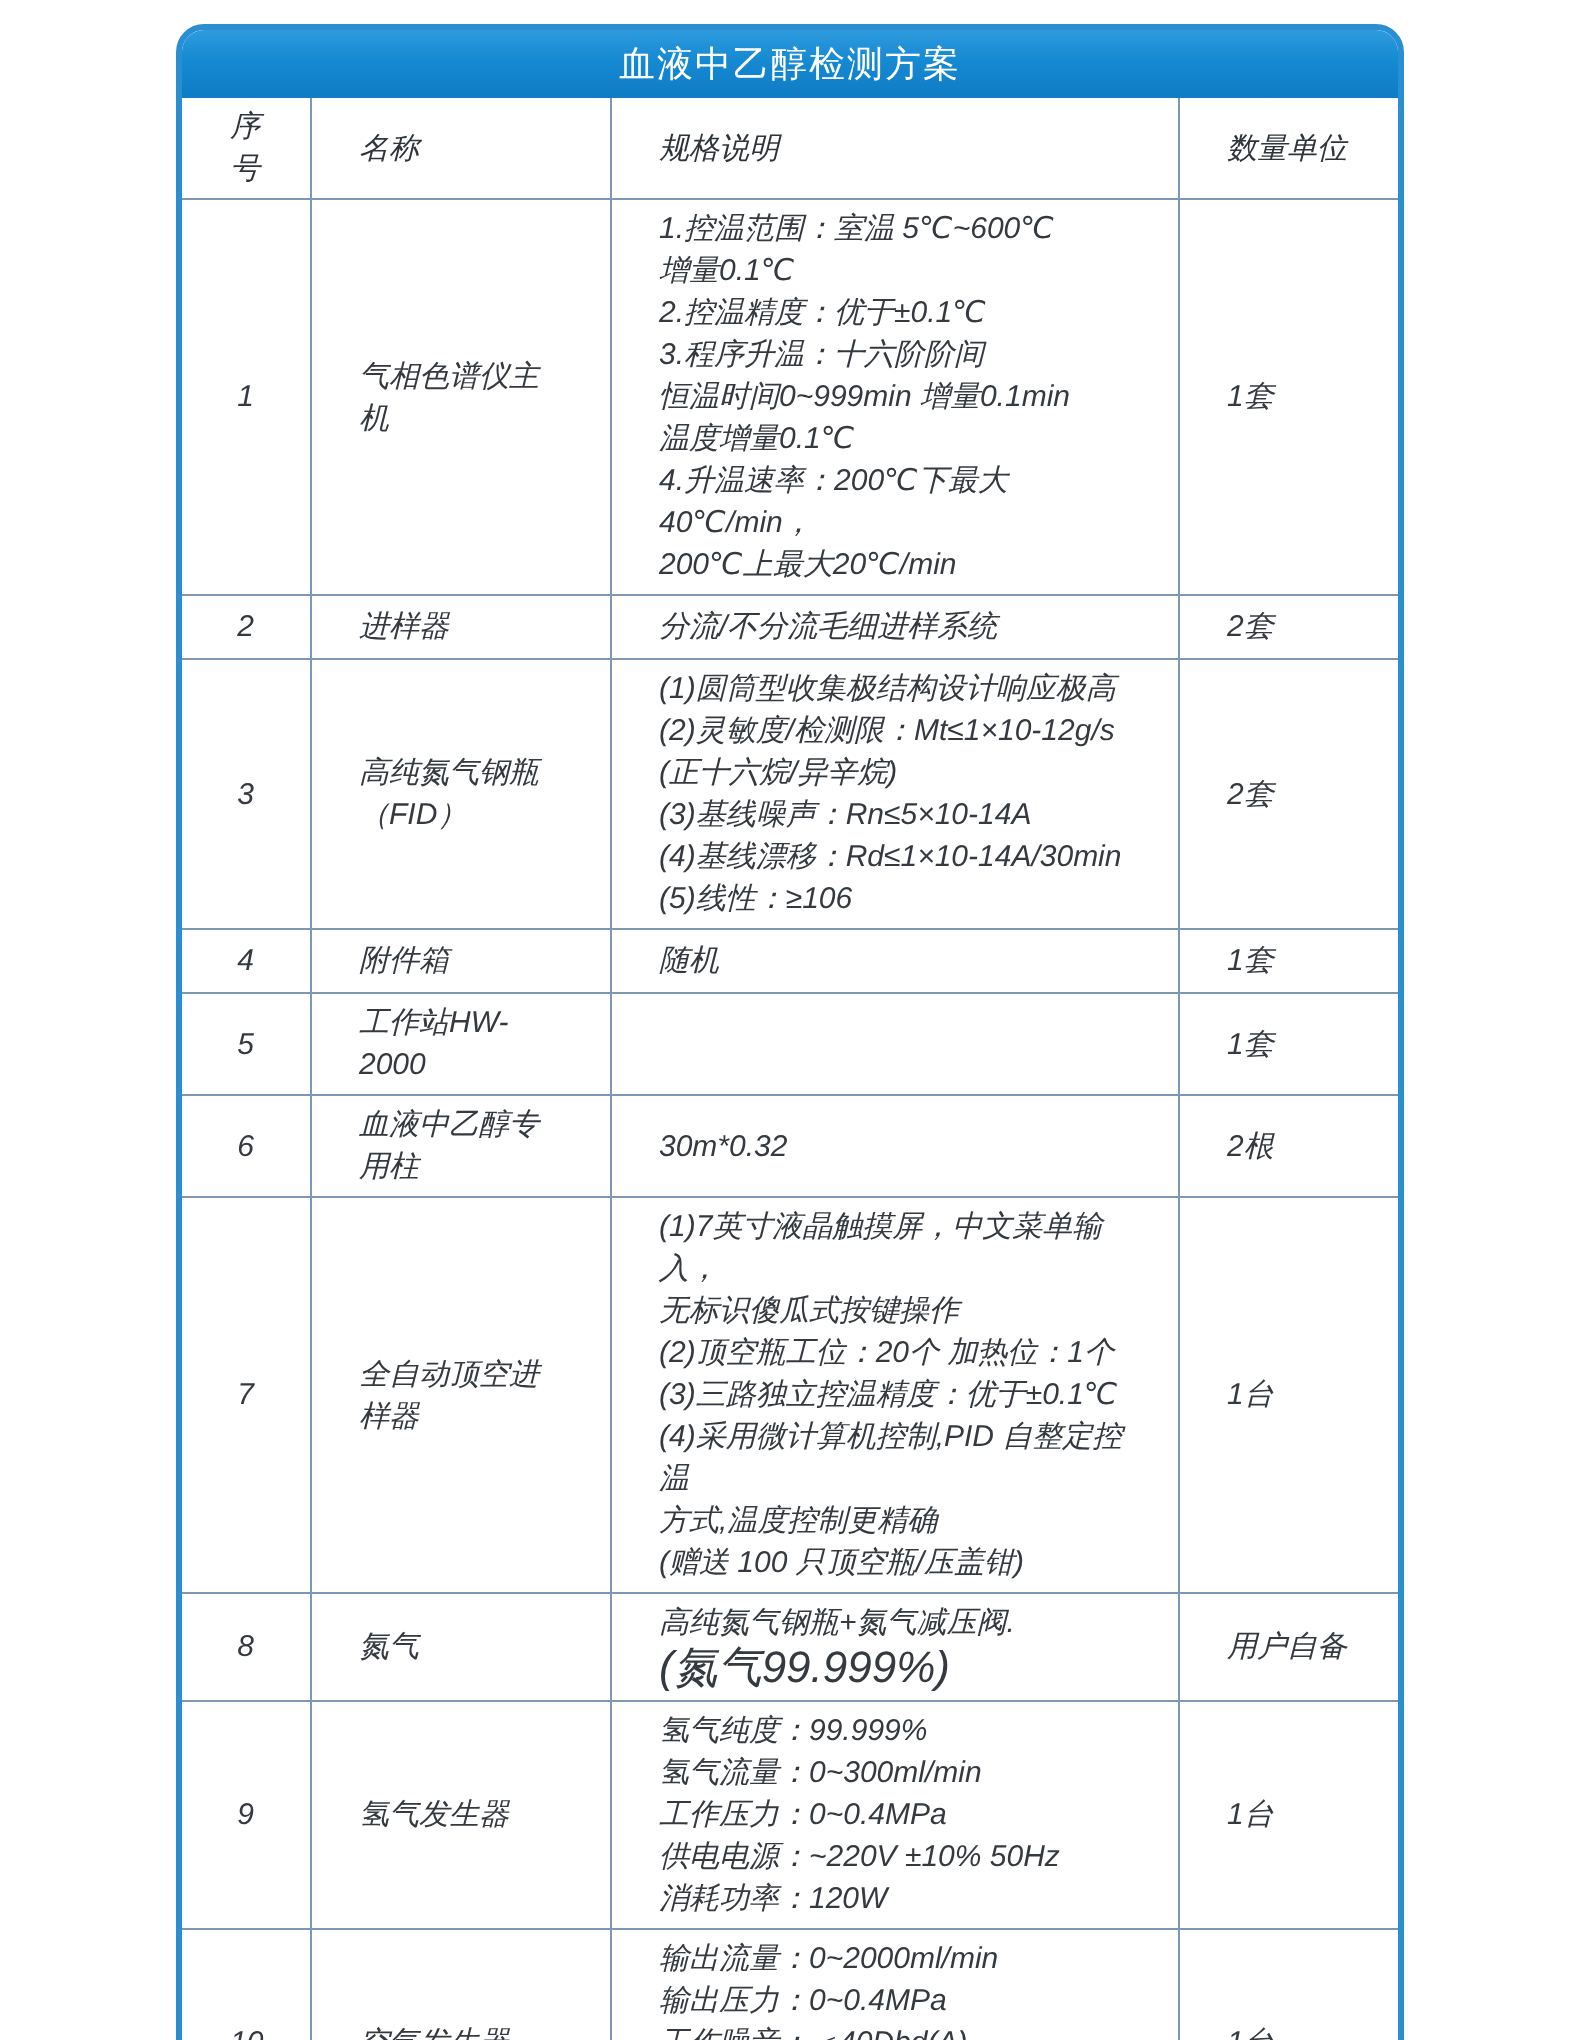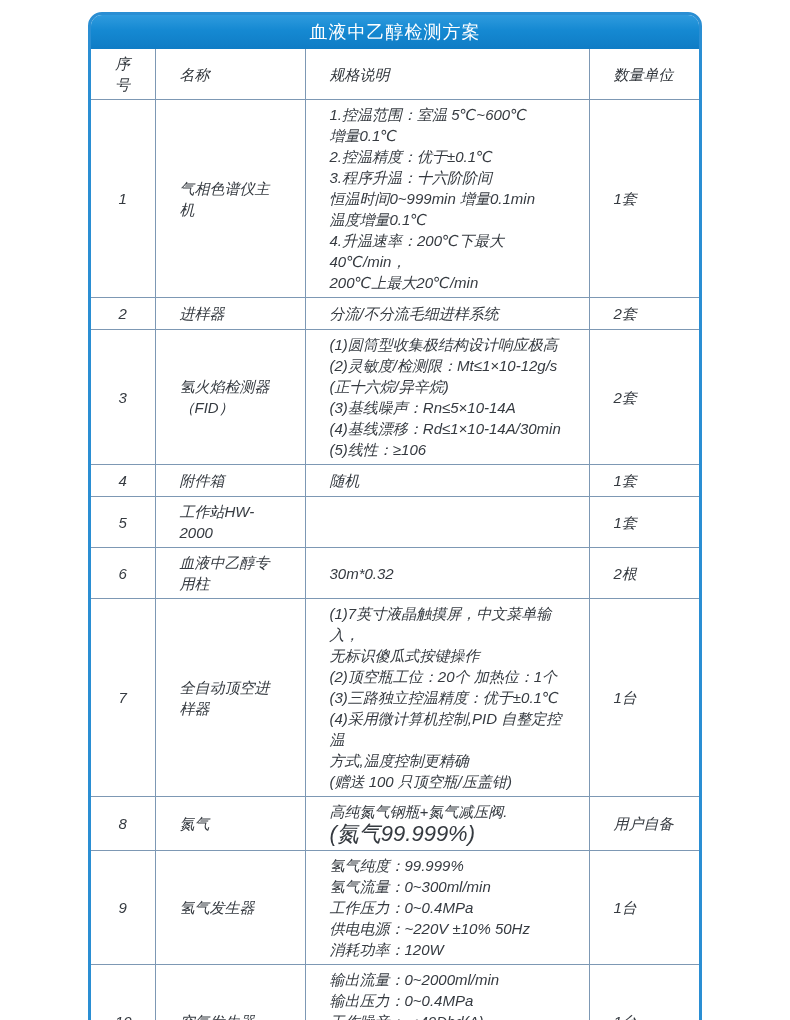--- a/index.html
+++ b/index.html
@@ -111,21 +111,21 @@
             <td class="cell-qty">1套</td>
           </tr>
           <tr class="single">
             <td class="cell-no">2</td>
             <td class="cell-name">进样器</td>
             <td class="cell-spec">分流/不分流毛细进样系统</td>
             <td class="cell-qty">2套</td>
           </tr>
           <tr>
             <td class="cell-no">3</td>
-            <td class="cell-name">氢火焰检测器（FID）</td>
+            <td class="cell-name">高纯氮气钢瓶（FID）</td>
             <td class="cell-spec">(1)圆筒型收集极结构设计响应极高
 (2)灵敏度/检测限：Mt≤1×10-12g/s
 (正十六烷/异辛烷)
 (3)基线噪声：Rn≤5×10-14A
 (4)基线漂移：Rd≤1×10-14A/30min
 (5)线性：≥106</td>
             <td class="cell-qty">2套</td>
           </tr>
           <tr class="single">
             <td class="cell-no">4</td>

